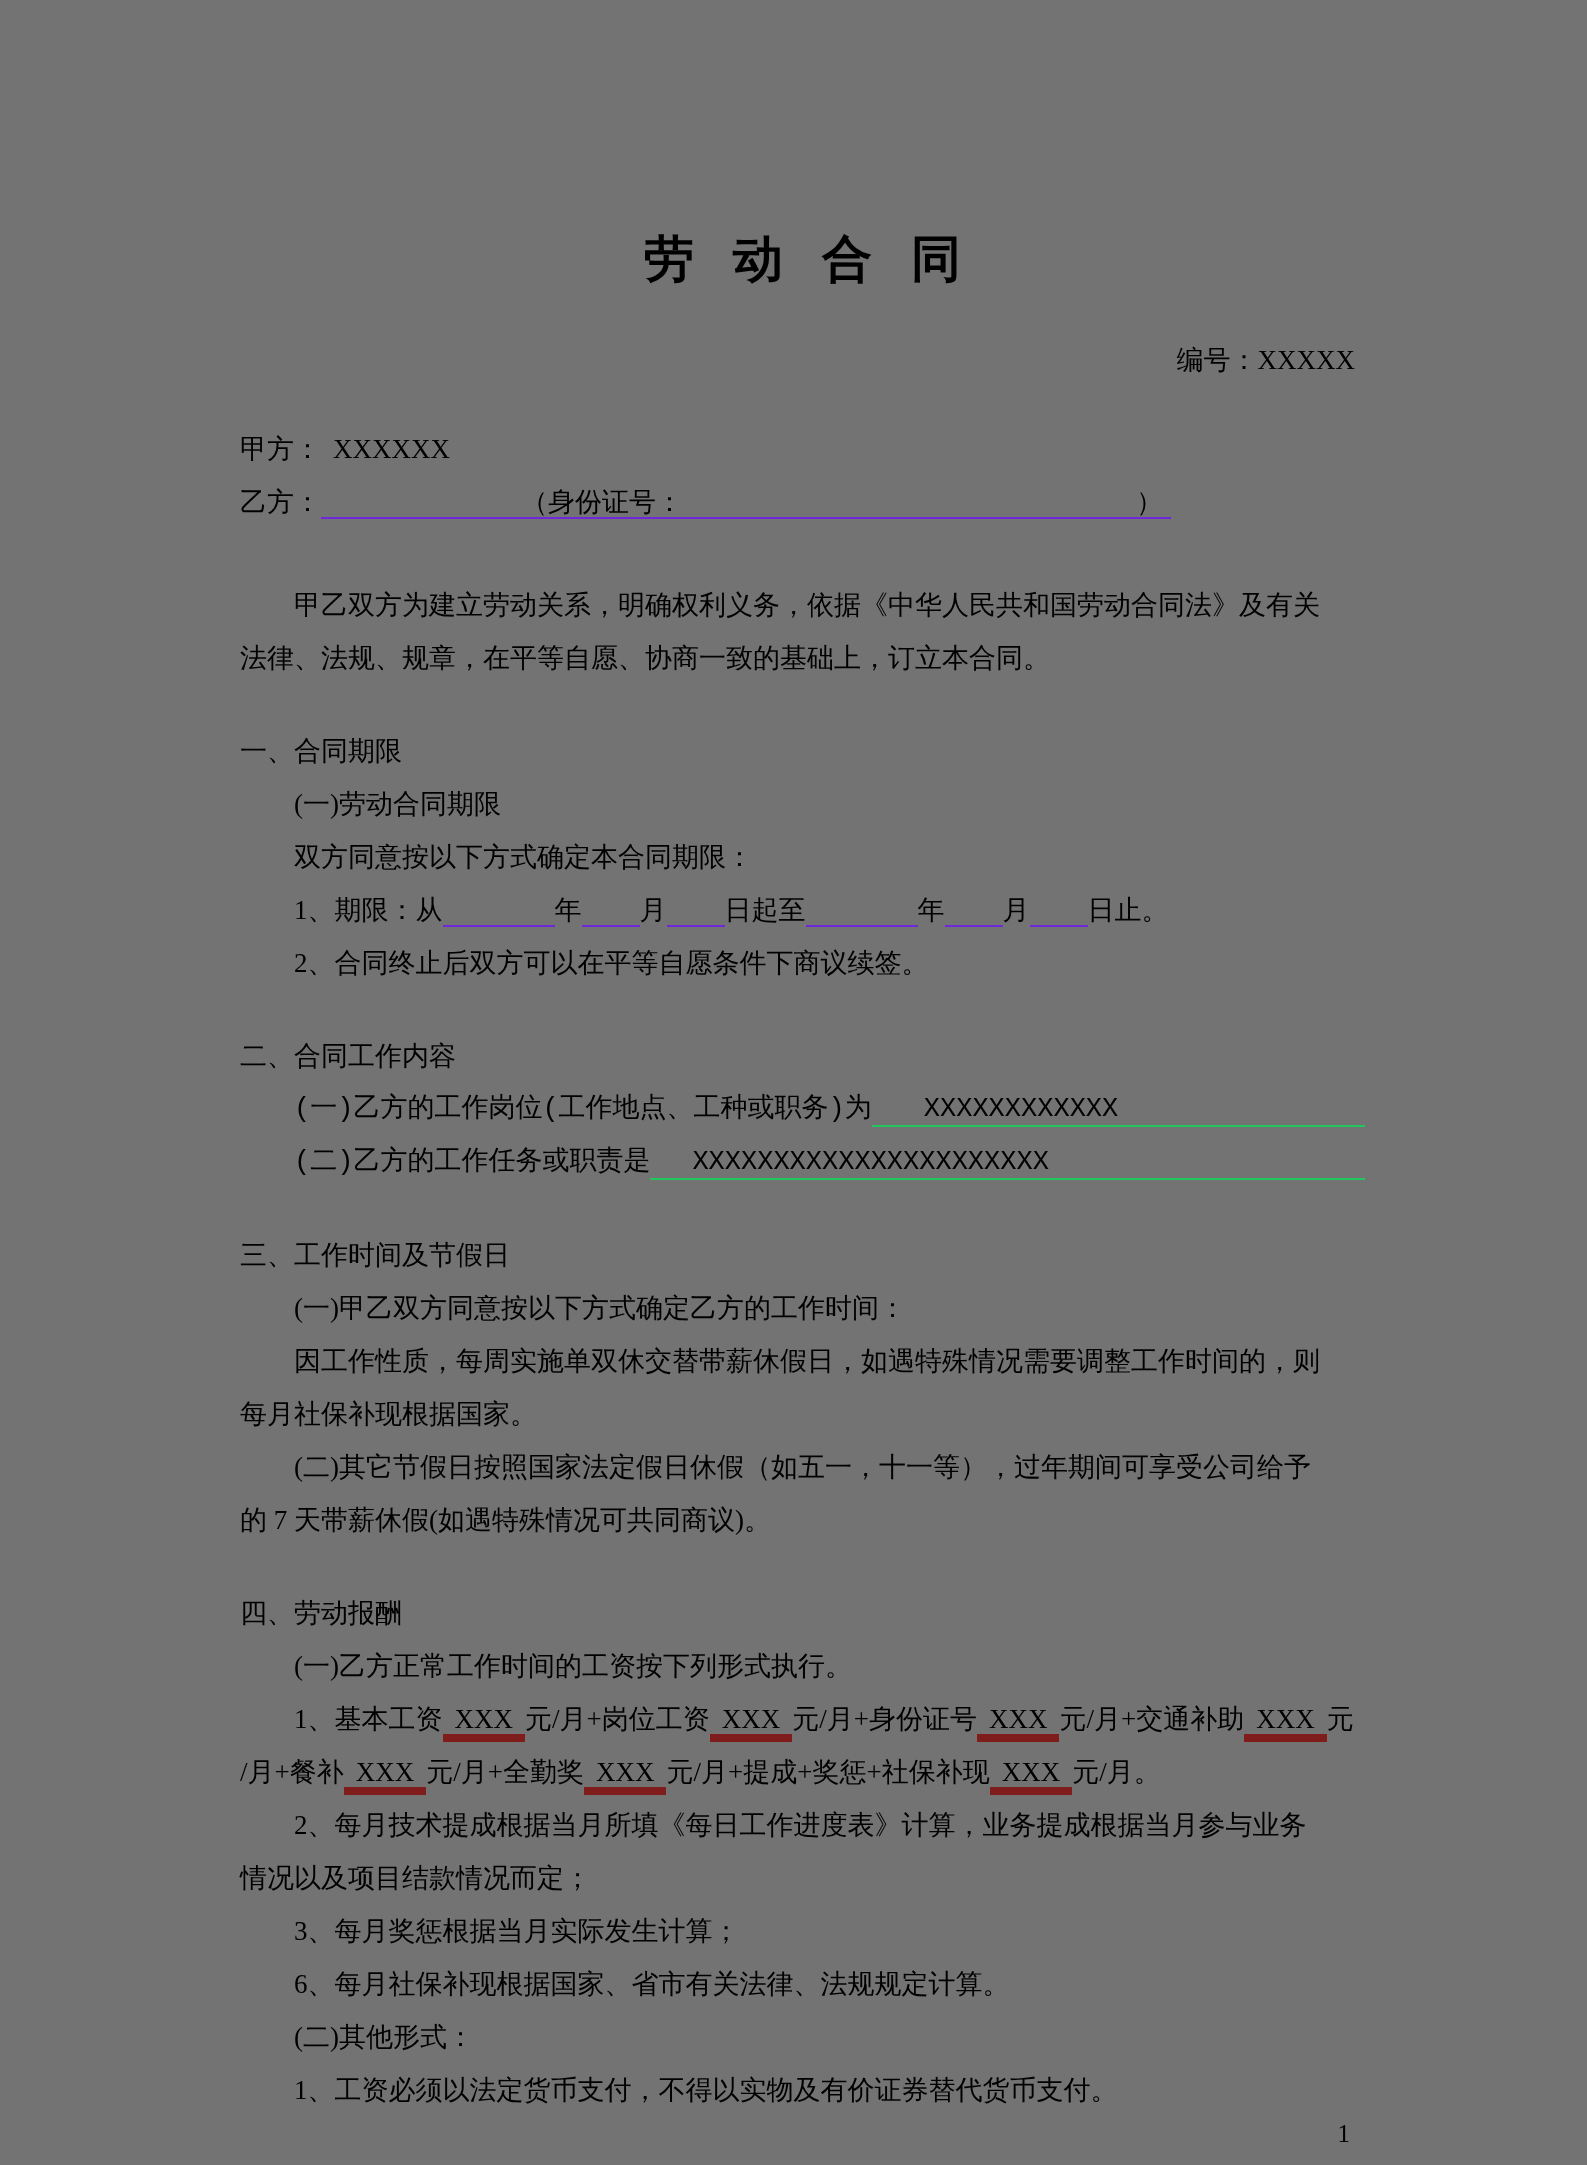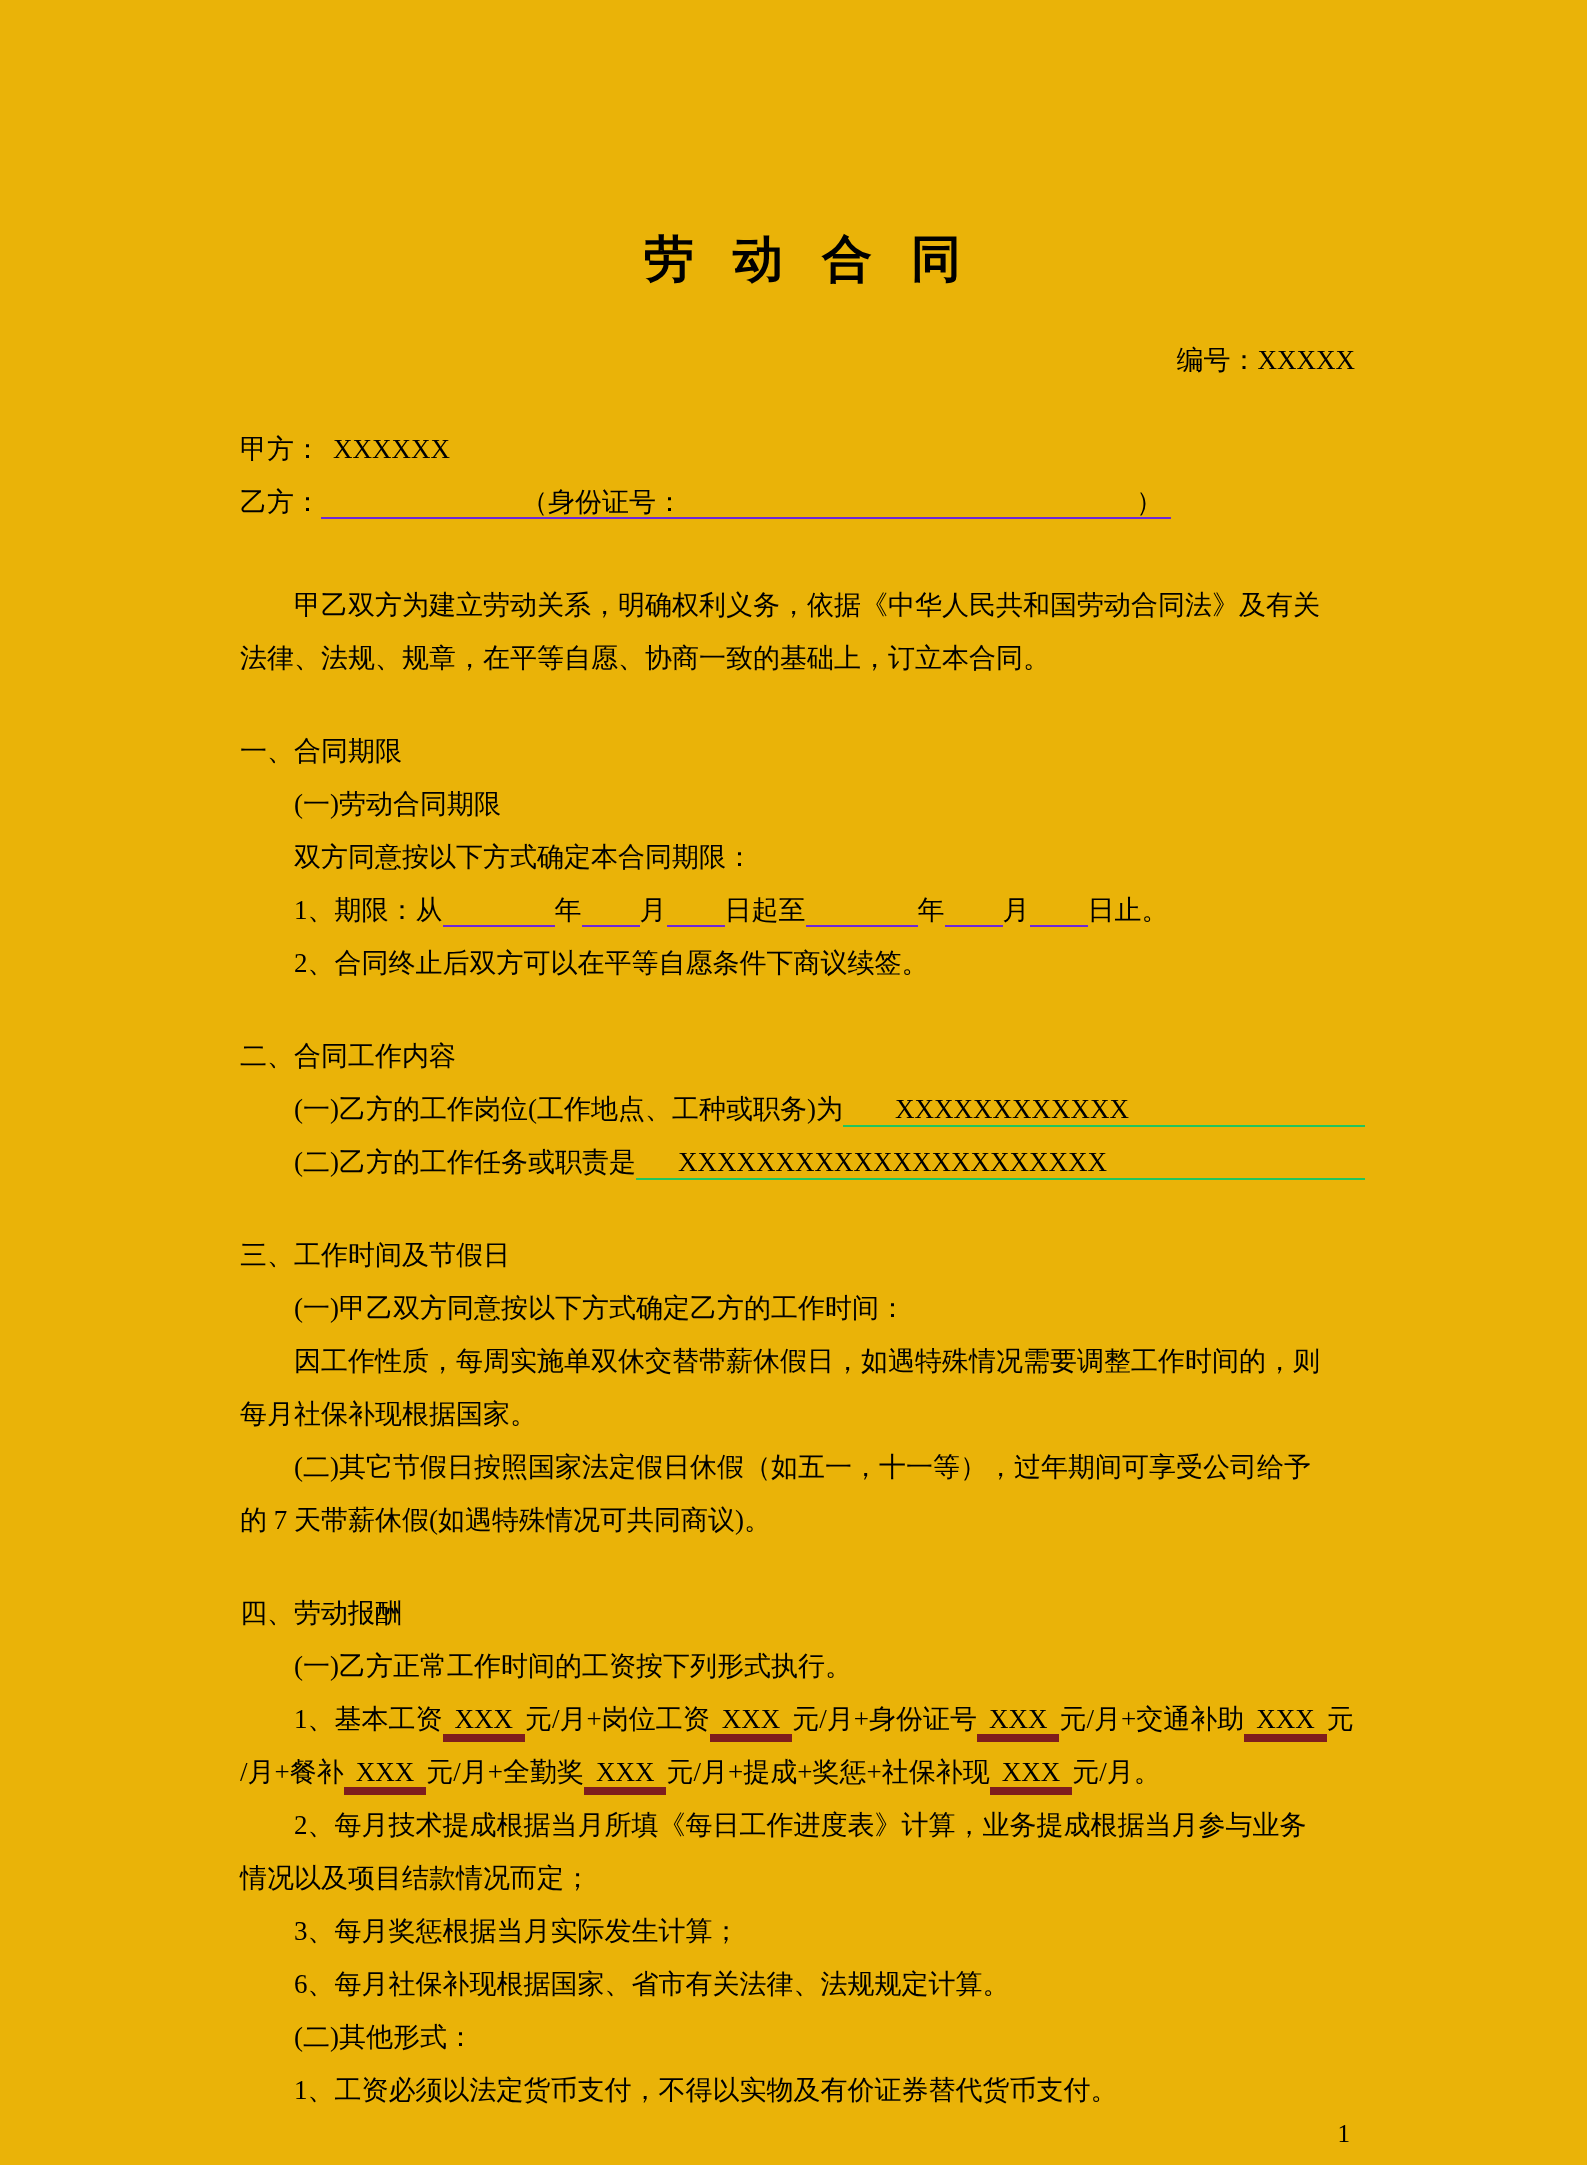--- a/index.html
+++ b/index.html
@@ -1,20 +1,20 @@
 <!DOCTYPE html>
 <html><head>
 <meta charset="utf-8">
 <style>
   html,body { margin:0; padding:0; background:#ffffff; }
   .page {
     position:relative;
     width:1587px; height:2165px;
     margin:0 auto;
-    background:#eab308;
+    background:#737373;
     color:#000;
     font-family:"Liberation Serif","DejaVu Serif",serif;
     font-size:27px;
     line-height:53px;
     overflow:hidden;
   }
   .content { padding:0 222px 0 240px; }
   p { margin:0; }
   .doc-title {
     padding-top:228px;
@@ -30,21 +30,21 @@
   .party-a  { margin-top:36px; }
   .party-val { padding-left:12px;margin-top:12px; }
   .intro { margin-top:50px; }
   .indent { text-indent:2em; }
   .heading { font-weight:normal; margin-top:40px; }
   
   .u-group { border-bottom:2px solid #6d28d9; }
   .sp { display:inline-block; height:0; }
   .ux { border-bottom:8px solid #7f1d1d; padding:0 12px; }
   
-  .fill-line { display:flex; align-items:baseline; }
+  .fill-line { display:flex; align-items:baseline;font-family:Liberation Mono, monospace; }
   .fill-label { white-space:nowrap; padding-left:54px; }
   .fill-rest {
     flex:1;
     border-bottom:2px solid #22c55e;
     line-height:31px;
     white-space:nowrap;
     overflow:hidden;
   }
   .pad-pos { padding-left:52px; }
   .pad-duty { padding-left:42px; }

